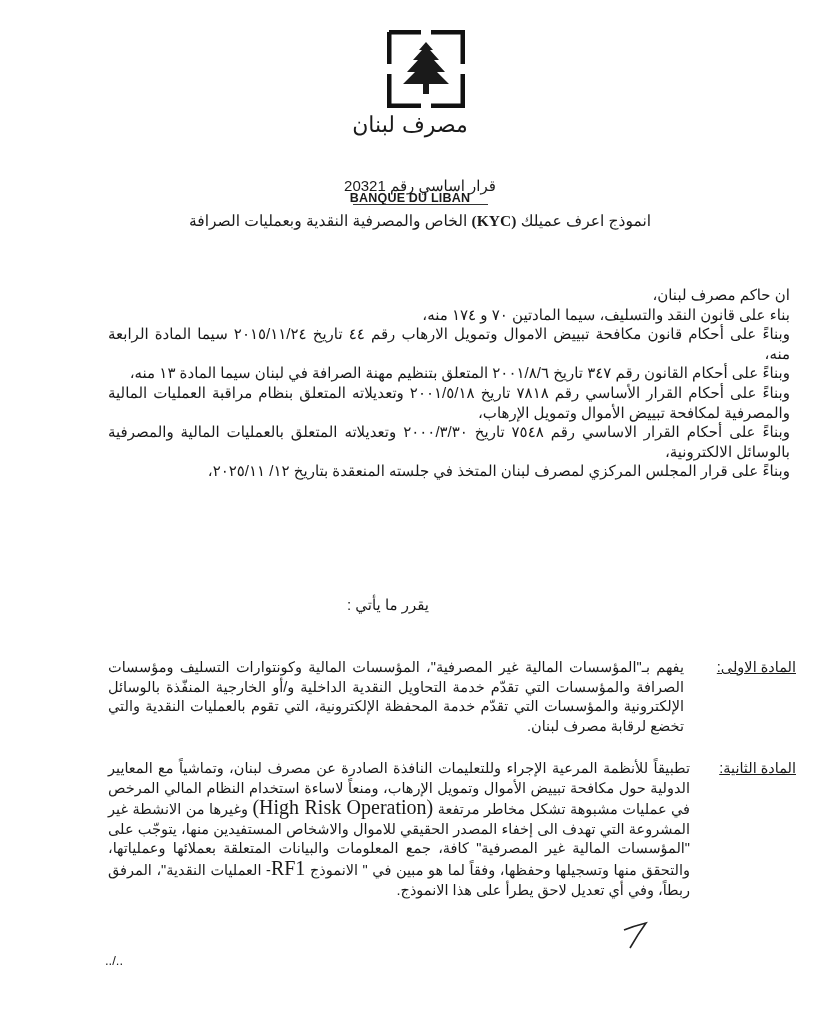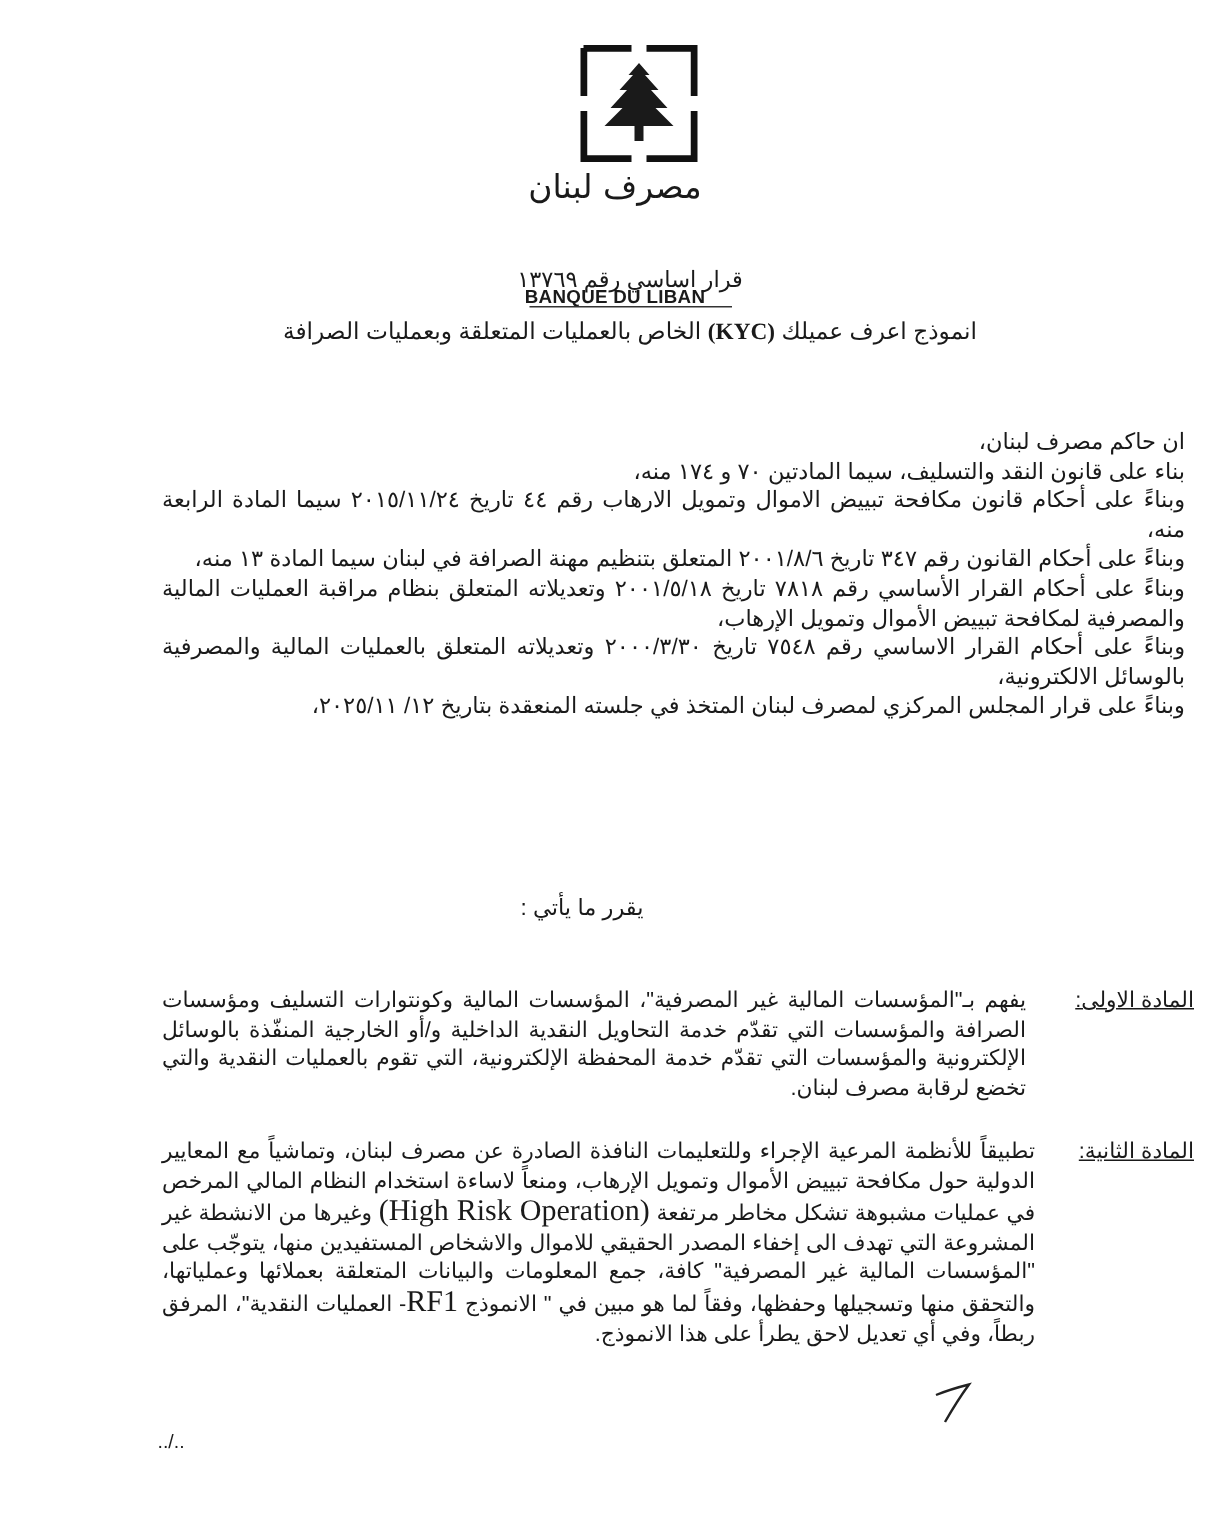--- a/index.html
+++ b/index.html
@@ -53,26 +53,26 @@
 <div class="page">
 
   <svg class="logo" viewBox="0 0 78 78">
     <path d="M2 2 H34 M44 2 H76 V34 M76 44 V76 H44 M34 76 H2 V44 M2 34 V2" fill="none" stroke="#111" stroke-width="5"></path>
     <path d="M39 12 L46 20 L43 20 L52 30 L47 30 L58 42 L50 42 L62 54 L16 54 L28 42 L20 42 L31 30 L26 30 L35 20 L32 20 Z" fill="#1a1a1a"></path>
     <rect x="36" y="54" width="6" height="10" fill="#1a1a1a"></rect>
   </svg>
   <div class="logo-ar">مصرف لبنان</div>
   <div class="logo-en">BANQUE DU LIBAN</div>
 
-  <div class="decision-no">قرار اساسي رقم ١٣٧٦٩</div>
+  <div class="decision-no">قرار اساسي رقم 20321</div>
   <div class="decision-rule"></div>
   <div class="form-title">
     <span>انموذج اعرف عميلك</span>
     <b>(KYC)</b>
-    <span>الخاص بالعمليات المتعلقة وبعمليات الصرافة</span>
+    <span>الخاص والمصرفية النقدية وبعمليات الصرافة</span>
   </div>
 
   <div class="preamble">
     <p>ان حاكم مصرف لبنان،</p>
     <p>بناء على قانون النقد والتسليف، سيما المادتين ٧٠ و ١٧٤ منه،</p>
     <p>وبناءً على أحكام قانون مكافحة تبييض الاموال وتمويل الارهاب رقم ٤٤ تاريخ ٢٠١٥/١١/٢٤ سيما المادة الرابعة منه،</p>
     <p>وبناءً على أحكام القانون رقم ٣٤٧ تاريخ ٢٠٠١/٨/٦ المتعلق بتنظيم مهنة الصرافة في لبنان سيما المادة ١٣ منه،</p>
     <p>وبناءً على أحكام القرار الأساسي رقم ٧٨١٨ تاريخ ٢٠٠١/٥/١٨ وتعديلاته المتعلق بنظام مراقبة العمليات المالية والمصرفية لمكافحة تبييض الأموال وتمويل الإرهاب،</p>
     <p>وبناءً على أحكام القرار الاساسي رقم ٧٥٤٨ تاريخ ٢٠٠٠/٣/٣٠ وتعديلاته المتعلق بالعمليات المالية والمصرفية بالوسائل الالكترونية،</p>
     <p>وبناءً على قرار المجلس المركزي لمصرف لبنان المتخذ في جلسته المنعقدة بتاريخ ١٢/ ٢٠٢٥/١١،</p>

